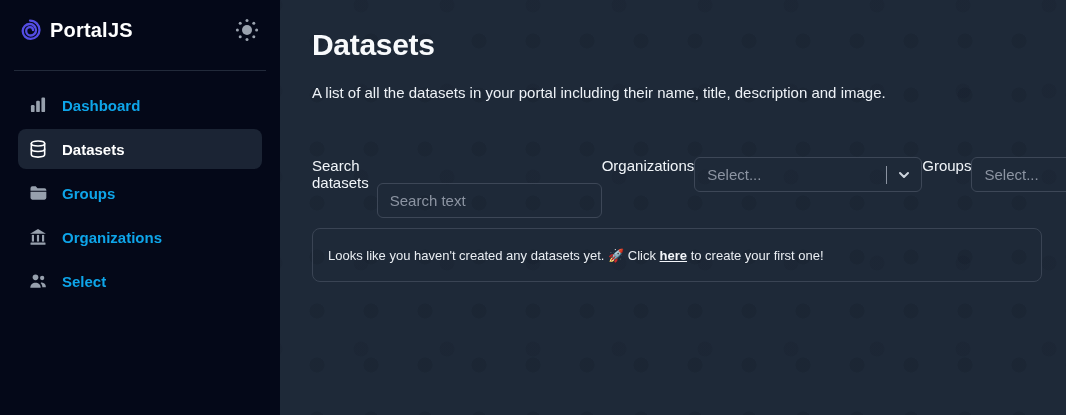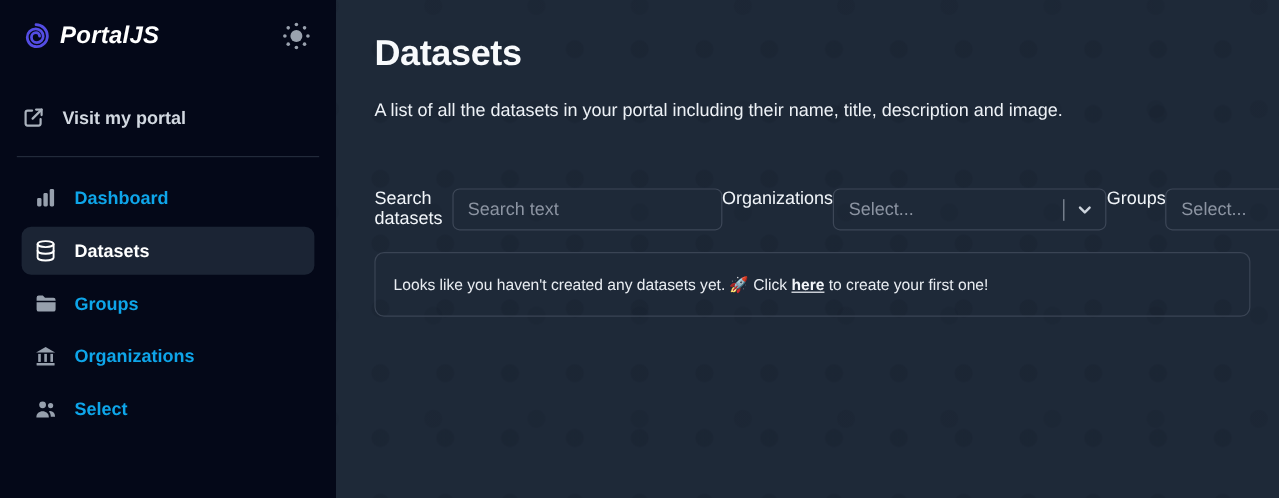--- a/index.html
+++ b/index.html
@@ -3,21 +3,21 @@
 <meta charset="utf-8">
 <style>
   html,body{margin:0;padding:0;background:#0b1020;}
   body{font-family:"Liberation Sans","DejaVu Sans",sans-serif;-webkit-font-smoothing:antialiased;}
   .app{width:1066px;height:415px;display:flex;overflow:hidden;}
 
   
   .sidebar{width:280px;min-width:280px;height:100%;background:#040818;color:#c9d0da;box-sizing:border-box;padding:12px 18px 0 18px;}
   .brand-row{display:flex;align-items:center;height:36px;}
   .brand-logo{width:24px;height:24px;display:flex;align-items:center;}
-  .brand-name{font-size:20px;font-weight:800;color:#ffffff;margin-left:8px;letter-spacing:.2px;font-style:italic;}
+  .brand-name{font-size:20px;font-weight:800;color:#ffffff;margin-left:8px;letter-spacing:.2px;}
   .theme-btn{margin-left:auto;width:30px;height:30px;display:flex;align-items:center;justify-content:center;cursor:pointer;border:none;background:transparent;padding:0;}
   .portal-link{display:flex;align-items:center;gap:14px;margin-top:40px;color:#d2d8e0;cursor:pointer;}
   .portal-link-label{font-size:15px;font-weight:700;}
   .sidebar-divider{border:none;border-top:1px solid #222a3a;margin:22px -4px 14px -4px;}
   .nav{display:flex;flex-direction:column;gap:4px;}
   .nav-item{display:flex;align-items:center;gap:14px;height:40px;padding:0 10px;border-radius:8px;cursor:pointer;color:#0ea5e9;}
   .nav-item .nav-icon{color:#97a0ad;display:flex;}
   .nav-item-label{font-size:15px;font-weight:700;}
   .nav-item.active{background:#1b2434;color:#ffffff;}
   .nav-item.active .nav-icon{color:#ffffff;}
@@ -27,21 +27,21 @@
     background-color:#1e2938;
     background-image:radial-gradient(rgba(5,9,20,0.10) 7px, rgba(0,0,0,0) 8px),radial-gradient(rgba(5,9,20,0.07) 7px, rgba(0,0,0,0) 8px);
     background-size:54px 54px,86px 86px;background-position:10px 14px,38px 48px;}
   .page-title{margin:0;font-size:30px;line-height:34px;font-weight:800;color:#f8fafc;letter-spacing:-.3px;}
   .page-desc{margin:22px 0 0 0;font-size:15px;color:#edf1f6;}
   .add-btn{position:absolute;top:66px;right:24px;height:40px;padding:0 19px;background:transparent;border:1.5px solid #3b82f6;border-radius:8px;color:#3e8eec;font-size:16px;font-family:inherit;cursor:pointer;}
 
   .filters{margin-top:56px;width:730px;display:flex;justify-content:space-between;}
   .filter-col{display:flex;flex-direction:row;}
   .filter-label{font-size:15px;color:#f1f5f9;margin-bottom:9px;}
-  .text-input{box-sizing:border-box;width:233px;height:35px;background:transparent;border:1px solid #3d4757;border-radius:6px;color:#e5e9ef;font-size:15px;font-family:inherit;padding:0 12px;outline:none;}
+  .text-input{box-sizing:border-box;width:233px;height:35px;background:transparent;border:1px solid #3d4757;border-radius:6px;color:#e5e9ef;font-size:15px;font-family:inherit;padding:0 12px;outline:none;margin-top:26px;}
   .text-input::placeholder{color:#8c94a2;}
   .select{box-sizing:border-box;height:35px;border:1px solid #3d4757;border-radius:6px;display:flex;align-items:center;cursor:pointer;}
   .select.org{width:228px;}
   .select.grp{width:236px;}
   .select-placeholder{flex:1;font-size:15px;color:#8c94a2;padding-left:12px;}
   .select-divider{width:1px;height:18px;background:#8b93a1;}
   .select-chevron{margin:0 9px;display:flex;color:#cdd4dd;}
 
   
   .table{margin-top:10px;width:730px;box-sizing:border-box;border:1px solid #3a4454;border-radius:8px;overflow:hidden;}
@@ -82,30 +82,20 @@
               <circle cx="22.6" cy="13" r="1.5"></circle>
             <circle cx="6.2" cy="6.2" r="1.5"></circle>
               <circle cx="19.8" cy="6.2" r="1.5"></circle>
             <circle cx="6.2" cy="19.8" r="1.5"></circle>
               <circle cx="19.8" cy="19.8" r="1.5"></circle>
           </svg>
         </span>
       </button>
     </div>
 
-    <div class="portal-link">
-      <span class="nav-icon" style="display:flex;color:#aab2bd;">
-        <svg width="20" height="20" viewBox="0 0 24 24" fill="none" stroke="currentColor" stroke-width="2.2" stroke-linecap="round" stroke-linejoin="round">
-          <path d="M19 13.5V18a2 2 0 0 1-2 2H6a2 2 0 0 1-2-2V7a2 2 0 0 1 2-2h4.5"></path>
-          <path d="M14.5 4H20v5.5"></path>
-            <path d="M20 4 11 13"></path>
-        </svg>
-      </span>
-      <span class="portal-link-label">Visit my portal</span>
-    </div>
 
     <hr class="sidebar-divider">
 
     <nav class="nav">
       <div class="nav-item">
         <span class="nav-icon">
           <svg width="20" height="20" viewBox="0 0 24 24" fill="currentColor">
             <rect x="3.5" y="12" width="4.4" height="8.5" rx="1.4"></rect>
             <rect x="9.8" y="7" width="4.4" height="13.5" rx="1.4"></rect>
             <rect x="16.1" y="3" width="4.4" height="17.5" rx="1.4"></rect>

